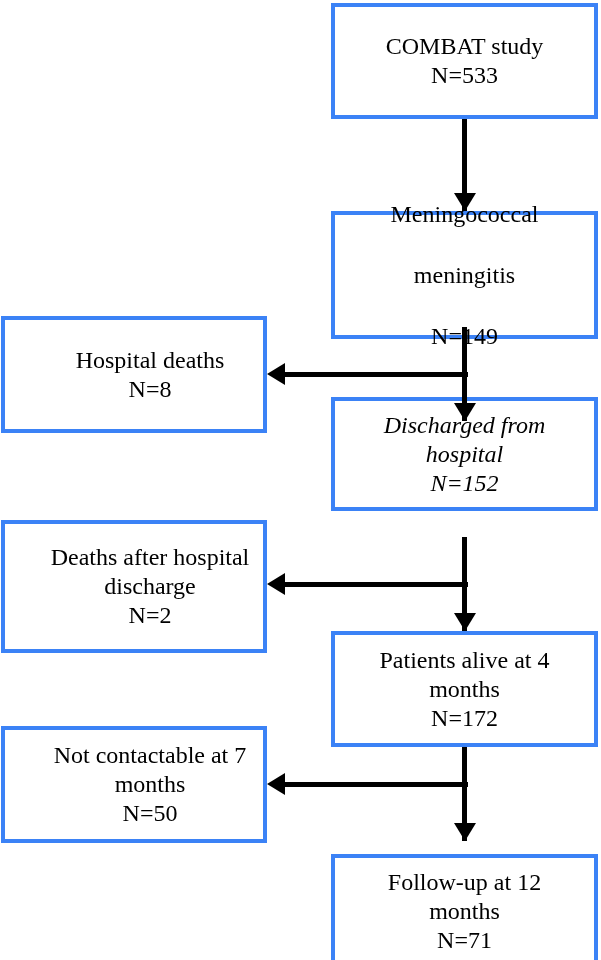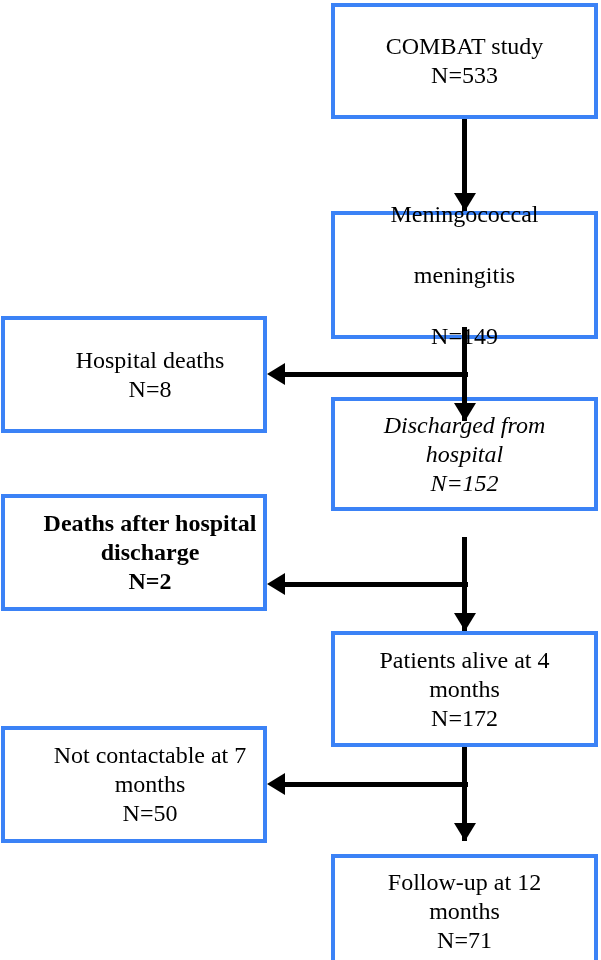--- a/index.html
+++ b/index.html
@@ -28,21 +28,21 @@
   .main-box  { left: 331px; width: 267px; }
   .side-box  { left: 1px;   width: 266px; padding-left: 32px; }
 
   #box-combat        { top: 3px;   height: 116px; }
   #box-meningitis    { top: 211px; height: 128px; gap: 32px; }
   #box-discharged    { top: 397px; height: 114px; font-style: italic; }
   #box-alive         { top: 631px; height: 116px; }
   #box-followup      { top: 841px; height: 114px; margin-top: 13px; }
 
   #box-hospital-deaths   { top: 316px; height: 117px; }
-  #box-deaths-after      { top: 494px; height: 117px; font-weight: bold; }
+  #box-deaths-after      { top: 520px; height: 133px; }
   #box-not-contactable   { top: 726px; height: 117px; }
 
   .vline { position: absolute; background: #000000; width: 5px; left: 462px; }
   .hline { position: absolute; background: #000000; height: 5px; }
 
   #v1 { top: 119px; height: 92px; }
   #v2 { top: 327px; height: 94px; }
   #v3 { top: 537px; height: 94px; }
   #v4 { top: 747px; height: 94px; }
 

